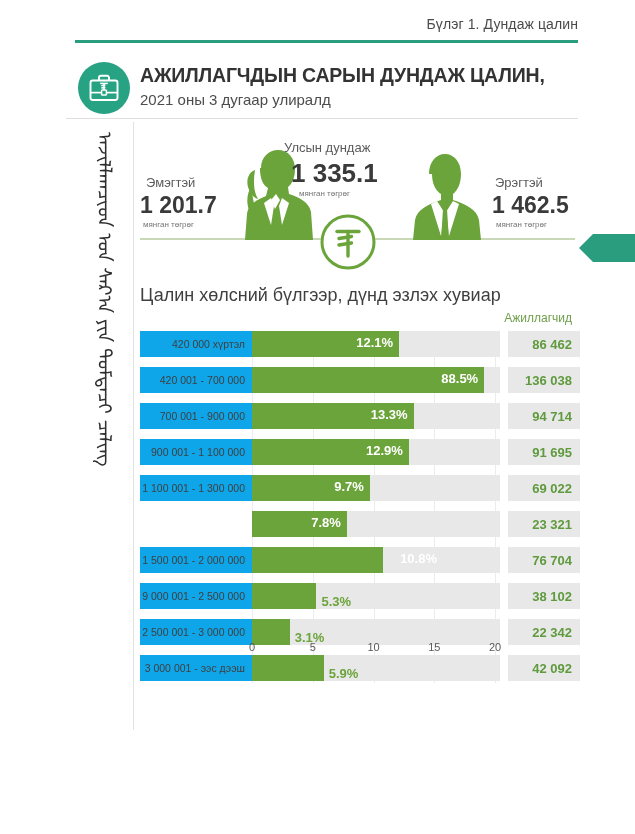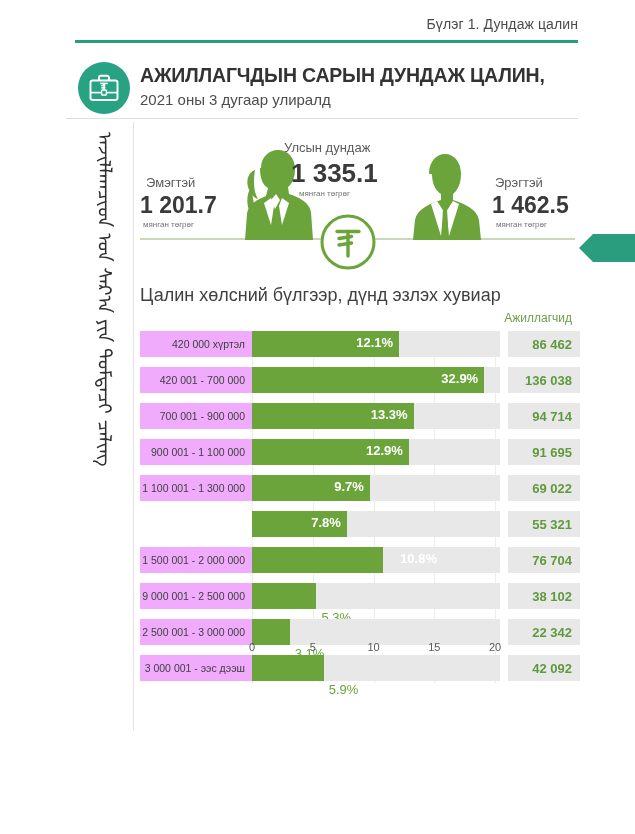--- a/index.html
+++ b/index.html
@@ -227,21 +227,21 @@
     position: absolute;
     left: 0;
     width: 440px;
     height: 26px;
   }
   .row-label {
     position: absolute;
     left: 0; top: 0;
     width: 112px;
     height: 26px;
-    background: #f0abfc;
+    background: #0ea5e9;
     display: flex;
     align-items: center;
     justify-content: flex-end;
     padding-right: 7px;
     box-sizing: border-box;
     font-size: 10.5px;
     color: #404040;
     white-space: nowrap;
   }
   .row-track {
@@ -265,26 +265,26 @@
     height: 22px;
     display: flex;
     align-items: center;
     font-size: 13px;
     font-weight: bold;
     color: #ffffff;
     white-space: nowrap;
   }
   .bar-pct-outside {
     position: absolute;
-    top: 16px;
+    top: 0;
     height: 36px;
     display: flex;
     align-items: center;
     font-size: 13px;
-    font-weight: normal;
+    font-weight: bold;
     color: #6ba43a;
     white-space: nowrap;
   }
   .row-count {
     position: absolute;
     left: 368px;
     top: 0;
     width: 72px;
     height: 26px;
     background: #e8e8e8;
@@ -426,21 +426,21 @@
         <div class="row-label">420 000 хүртэл</div>
         <div class="row-track"></div>
         <div class="row-bar" style="width: 147.098px;"></div>
         <div class="bar-pct-inside" style="left: 211.098px; width: 42px; justify-content: flex-end;">12.1%</div>
         <div class="row-count">86 462</div>
       </div>
       <div class="row" style="top: 36px;">
         <div class="row-label">420 001 - 700 000</div>
         <div class="row-track"></div>
         <div class="row-bar" style="width: 232.196px;"></div>
-        <div class="bar-pct-inside" style="left: 296.196px; width: 42px; justify-content: flex-end;">32.9%</div>
+        <div class="bar-pct-inside" style="left: 296.196px; width: 42px; justify-content: flex-end;">88.5%</div>
         <div class="row-count">136 038</div>
       </div>
       <div class="row" style="top: 72px;">
         <div class="row-label">700 001 - 900 000</div>
         <div class="row-track"></div>
         <div class="row-bar" style="width: 161.686px;"></div>
         <div class="bar-pct-inside" style="left: 225.686px; width: 42px; justify-content: flex-end;">13.3%</div>
         <div class="row-count">94 714</div>
       </div>
       <div class="row" style="top: 108px;">
@@ -454,21 +454,21 @@
         <div class="row-label">1 100 001 - 1 300 000</div>
         <div class="row-track"></div>
         <div class="row-bar" style="width: 117.922px;"></div>
         <div class="bar-pct-inside" style="left: 181.922px; width: 42px; justify-content: flex-end;">9.7%</div>
         <div class="row-count">69 022</div>
       </div>
       <div class="row" style="top: 180px;">
         <div class="row-track"></div>
         <div class="row-bar" style="width: 94.8235px;"></div>
         <div class="bar-pct-inside" style="left: 158.824px; width: 42px; justify-content: flex-end;">7.8%</div>
-        <div class="row-count">55 321</div>
+        <div class="row-count">23 321</div>
       </div>
       <div class="row" style="top: 216px; padding-left: 12px;">
         <div class="row-label">1 500 001 - 2 000 000</div>
         <div class="row-track"></div>
         <div class="row-bar" style="width: 131.294px;"></div>
         <div class="bar-pct-inside" style="left: 207px; width: 42px; justify-content: flex-end; margin-left: 48px;">10.8%</div>
         <div class="row-count">76 704</div>
       </div>
       <div class="row" style="top: 252px;">
         <div class="row-label">9 000 001 - 2 500 000</div>

